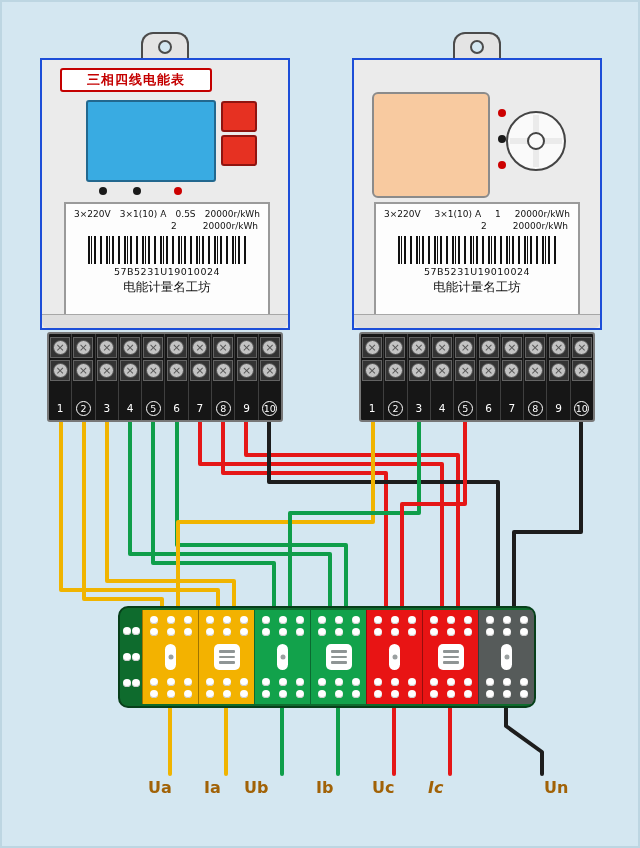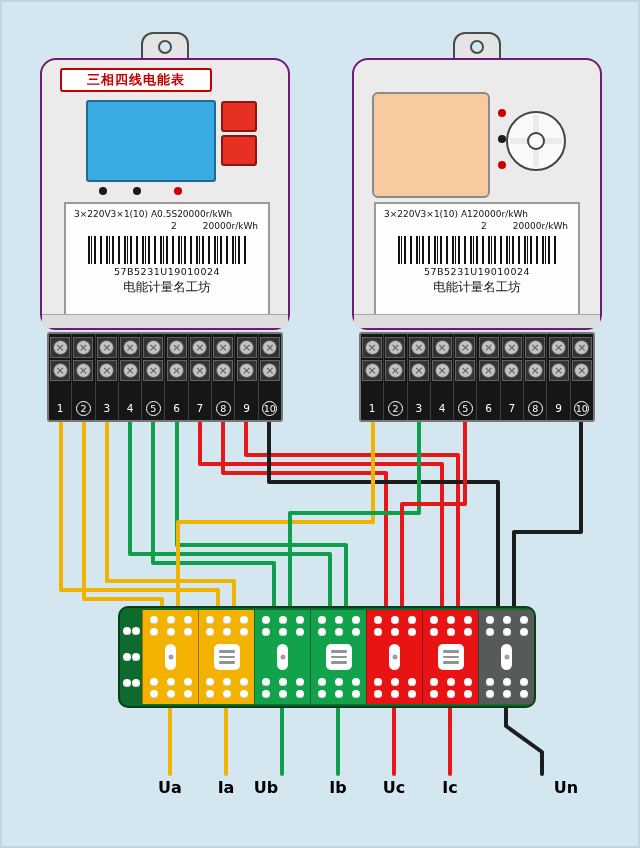--- a/index.html
+++ b/index.html
@@ -10,21 +10,21 @@
   .wire-layer { position:absolute; left:0; top:0; z-index:1; }
 
   
   .hanger { position:absolute; top:30px; width:48px; height:34px; background:#e4e4e4;
     border:2px solid #4b4b4b; border-bottom:none; border-radius:12px 12px 0 0; z-index:2; box-sizing:border-box; }
   .hanger .hole { position:absolute; left:50%; top:6px; transform:translateX(-50%);
     width:14px; height:14px; border-radius:50%; background:#d4e7f1; border:2px solid #4b4b4b; box-sizing:border-box; }
 
   
   .meter { position:absolute; top:56px; width:250px; height:272px; background:#ebebeb;
-    border:2px solid #701a75; border-radius:16px; z-index:3; box-sizing:border-box; }
+    border:2px solid #1d4ed8; border-radius:0; z-index:3; box-sizing:border-box; }
   .title-plate { position:absolute; background:#fff; display:flex; align-items:center; justify-content:center;
     font-weight:bold; color:#c40000; box-sizing:border-box; }
   .meter.left .title-plate { left:18px; top:8px; width:152px; height:24px; border:2px solid #c40000; border-radius:3px; font-size:13px; letter-spacing:1px; }
   .meter.right .title-plate { left:28px; top:8px; width:190px; height:24px; border:1px solid #ddd; font-size:14px; letter-spacing:3px; }
   .lcd { position:absolute; left:44px; top:40px; width:126px; height:78px; background:#39abe2;
     border:2px solid #22688f; border-radius:3px; }
   .mbtn { position:absolute; left:179px; width:32px; height:27px; background:#e63122; border:2px solid #8f1410; border-radius:3px; }
   .mbtn.b1 { top:41px; } .mbtn.b2 { top:75px; }
   .ind { position:absolute; width:8px; height:8px; border-radius:50%; }
   .ind-black { background:#1a1a1a; } .ind-red { background:#cc0000; }
@@ -33,21 +33,21 @@
   .navpad { position:absolute; left:152px; top:51px; width:60px; height:60px; border-radius:50%;
     background:#fafafa; border:2px solid #444; box-sizing:border-box; }
   .navpad .hbar { position:absolute; left:2px; right:2px; top:50%; margin-top:-3px; height:6px; background:#ebebeb; }
   .navpad .vbar { position:absolute; top:2px; bottom:2px; left:50%; margin-left:-3px; width:6px; background:#ebebeb; }
   .navpad .center { position:absolute; left:50%; top:50%; transform:translate(-50%,-50%);
     width:18px; height:18px; border-radius:50%; background:#fafafa; border:2px solid #444; box-sizing:border-box; }
 
   .spec-plate { position:absolute; top:142px; width:206px; height:114px; background:#fdfdfd;
     border:2px solid #9a9a9a; box-sizing:border-box; }
   .meter.left .spec-plate { left:22px; } .meter.right .spec-plate { left:20px; }
-  .spec-row1 { display:flex; justify-content:flex-start; padding:5px 8px 0; font-size:9px; color:#111; white-space:nowrap; }
+  .spec-row1 { display:flex; justify-content:space-between; padding:5px 8px 0; font-size:9px; color:#111; white-space:nowrap; }
   .spec-row2 { display:flex; justify-content:flex-end; gap:26px; padding:2px 10px 0; font-size:9px; color:#111; }
   .barcode { width:158px; height:28px; margin:5px auto 0;
     background-image:
       repeating-linear-gradient(90deg, transparent 0 3px, #111 3px 4px, transparent 4px 9px),
       repeating-linear-gradient(90deg, #111 0 2px, #fdfdfd 2px 6px); }
   .serial { text-align:center; font-size:9.5px; margin-top:2px; letter-spacing:.5px; color:#111; }
   .brand { text-align:center; font-size:12.5px; margin-top:2px; color:#111; }
   .seam { position:absolute; left:0; right:0; bottom:0; height:13px; background:#dedede;
     border-top:1px solid #a7a7a7; border-radius:0 0 6px 6px; }
 
@@ -75,22 +75,22 @@
     padding:6px 0; box-sizing:border-box; border-left:1px solid rgba(0,0,0,.35); }
   .dotgrid { display:grid; grid-template-columns:repeat(3,auto); gap:4px 9px; justify-items:center; }
   .dot { width:8px; height:8px; border-radius:50%; background:#fff; box-shadow: inset 0 -1px 0 #c9c9c9; }
   .switch-pill { width:11px; height:26px; background:#fff; border-radius:6px; position:relative; }
   .switch-pill .sdot { position:absolute; left:50%; top:50%; transform:translate(-50%,-50%);
     width:5px; height:5px; border-radius:50%; background:#9aa0a0; }
   .switch-cur { width:26px; height:26px; background:#fff; border-radius:5px; display:flex;
     flex-direction:column; justify-content:center; align-items:center; gap:3px; }
   .switch-cur .bar { width:16px; height:2.5px; background:#8f9595; border-radius:1px; }
 
-  .phase-label { position:absolute; top:776px; width:44px; text-align:center; font-size:16px;
-    font-weight:600; color:#000000; z-index:3; }
+  .phase-label { position:absolute; top:776px; width:44px; text-align:left; font-size:16px;
+    font-weight:600; color:#a16207; z-index:3; }
 </style>
 </head>
 <body>
 
 <div class="canvas">
 
   <svg class="wire-layer" id="wire-svg" width="640" height="848" viewBox="0 0 640 848">
       <polyline points="59,416 59,588 216,588 216,612" fill="none" stroke="#f0b400" stroke-width="4" stroke-linejoin="round" stroke-linecap="round"></polyline>
       <polyline points="82,416 82,597 160,597 160,612" fill="none" stroke="#f0b400" stroke-width="4" stroke-linejoin="round" stroke-linecap="round"></polyline>
       <polyline points="105,416 105,579 232,579 232,612" fill="none" stroke="#f0b400" stroke-width="4" stroke-linejoin="round" stroke-linecap="round"></polyline>
@@ -525,17 +525,17 @@
         </div>
       </div>
   </div>
 
   <div id="phase-labels">
       <span class="phase-label" style="left: 146px;">Ua</span>
       <span class="phase-label" style="left: 202px;">Ia</span>
       <span class="phase-label" style="left: 242px;">Ub</span>
       <span class="phase-label" style="left: 314px;">Ib</span>
       <span class="phase-label" style="left: 370px;">Uc</span>
-      <span class="phase-label" style="left: 426px;">Ic</span>
+      <span class="phase-label" style="left: 426px; font-style: italic;">Ic</span>
       <span class="phase-label" style="left: 542px;">Un</span>
     </div>
 
 </div>
 
 </body></html>

